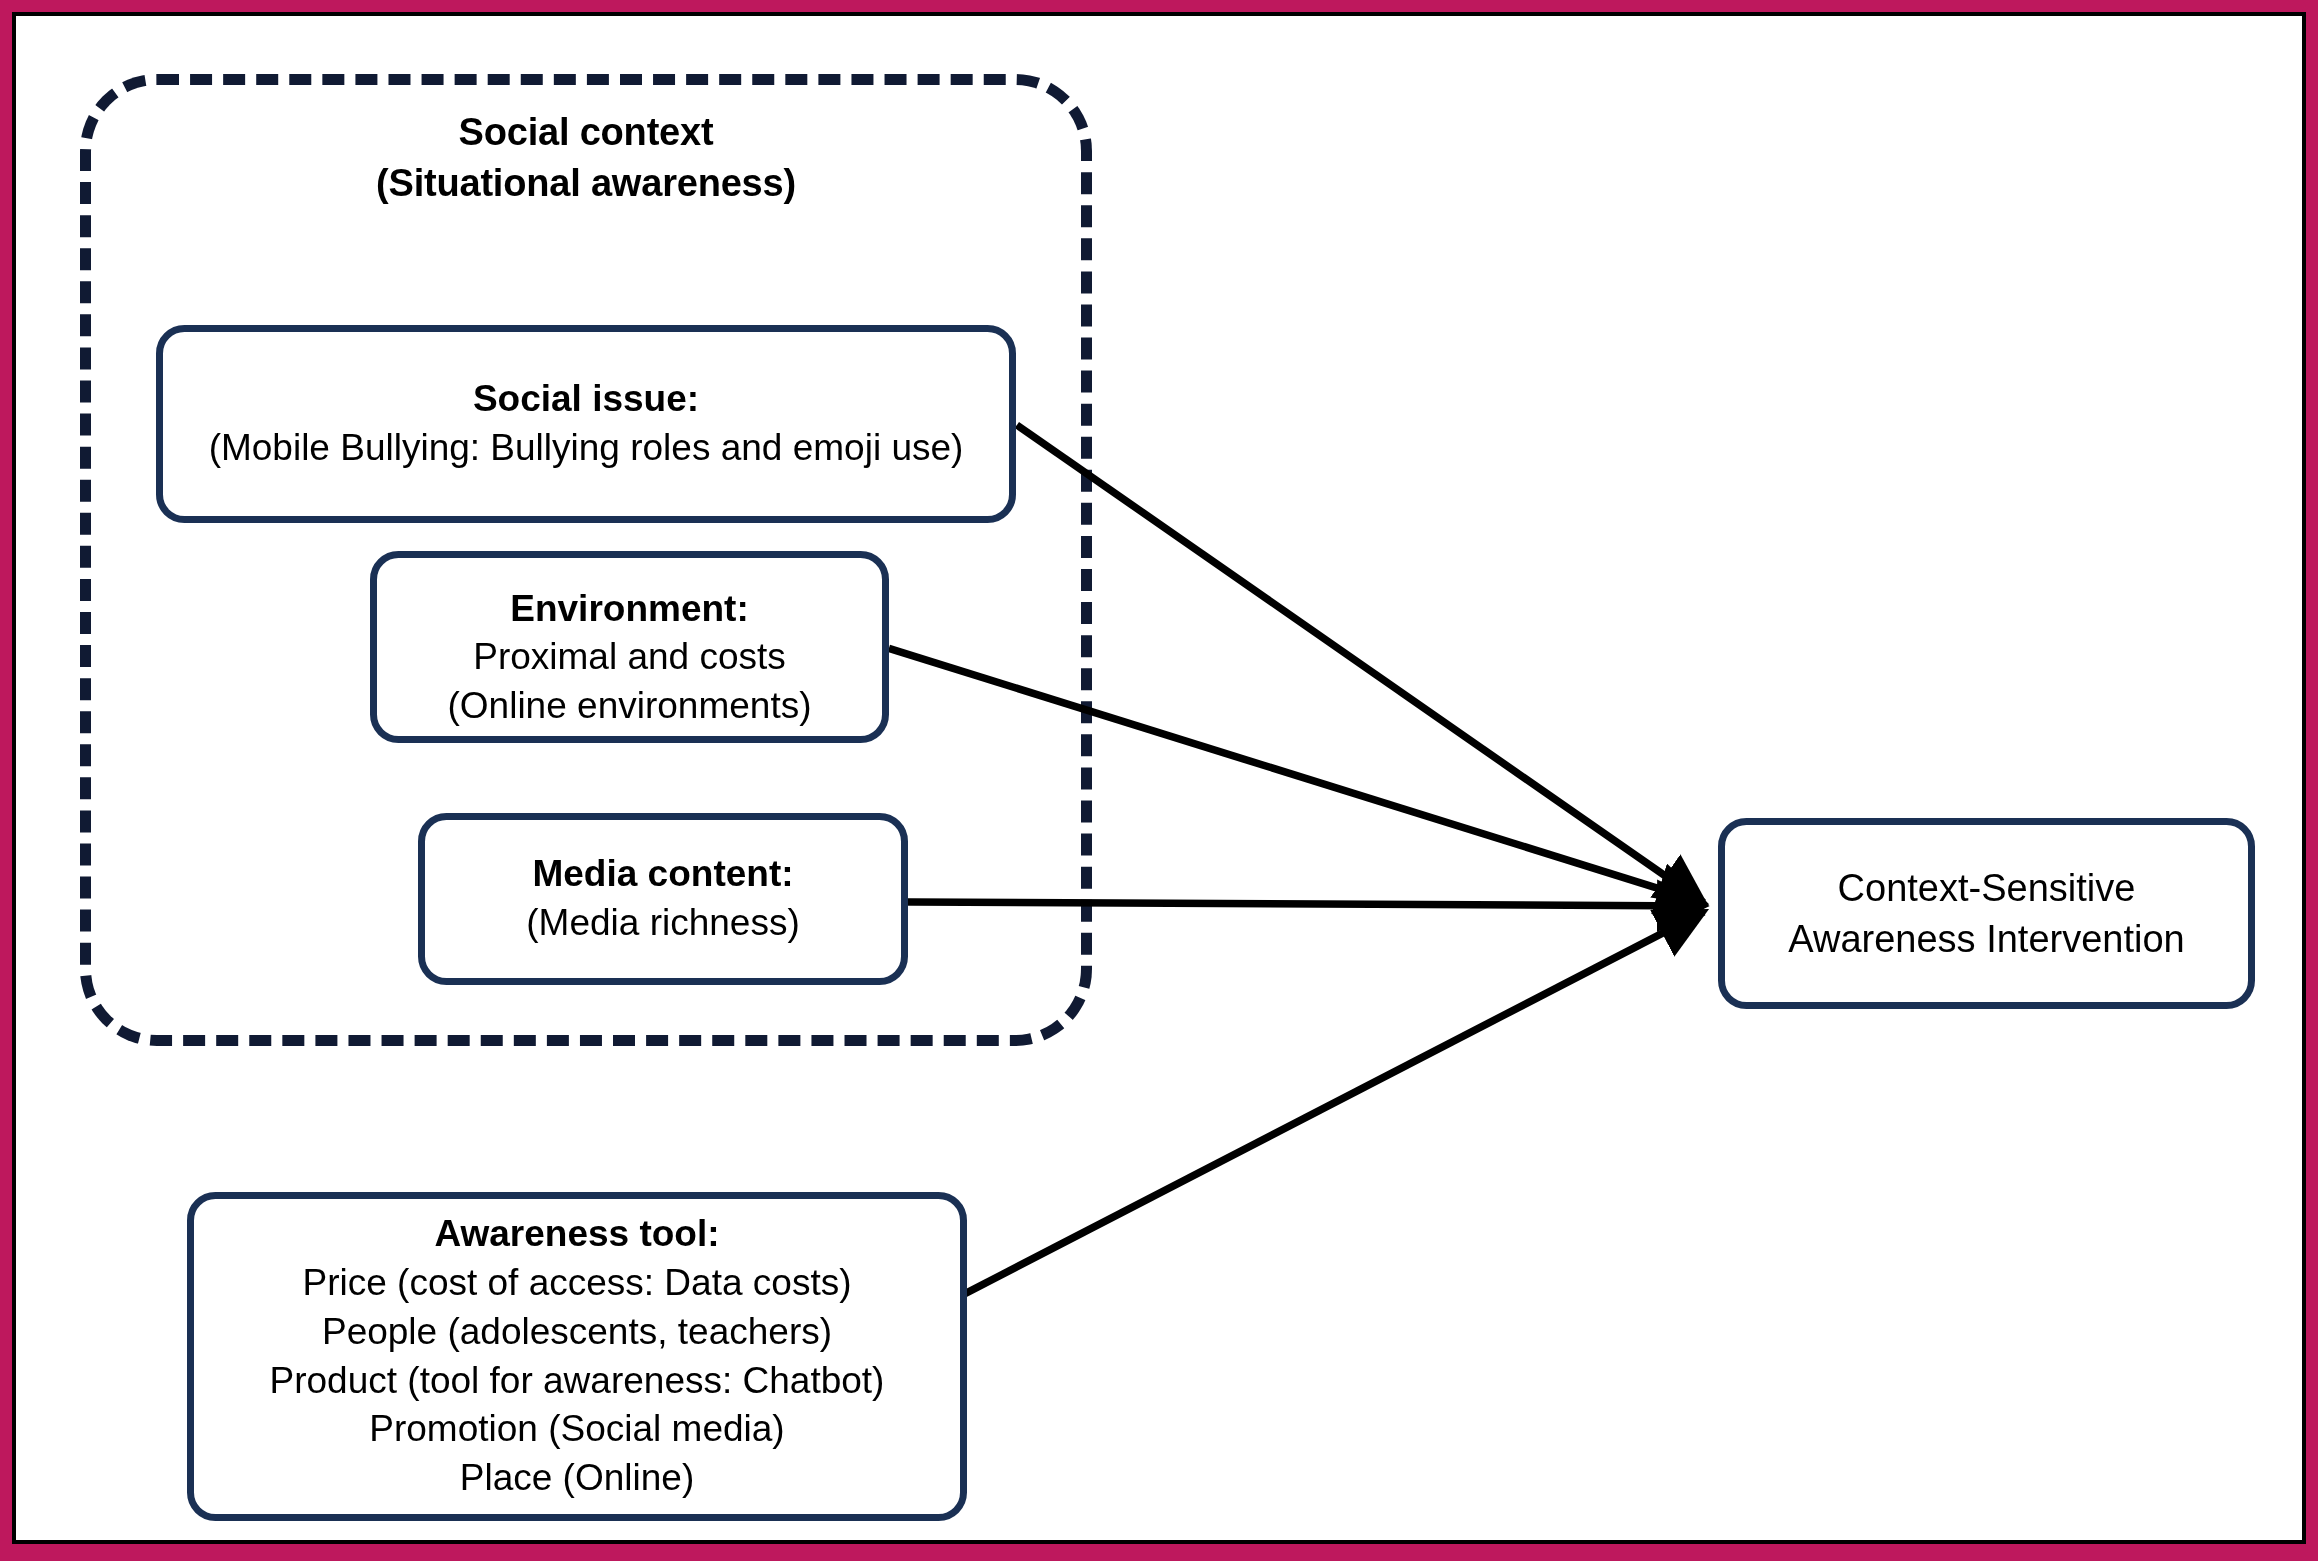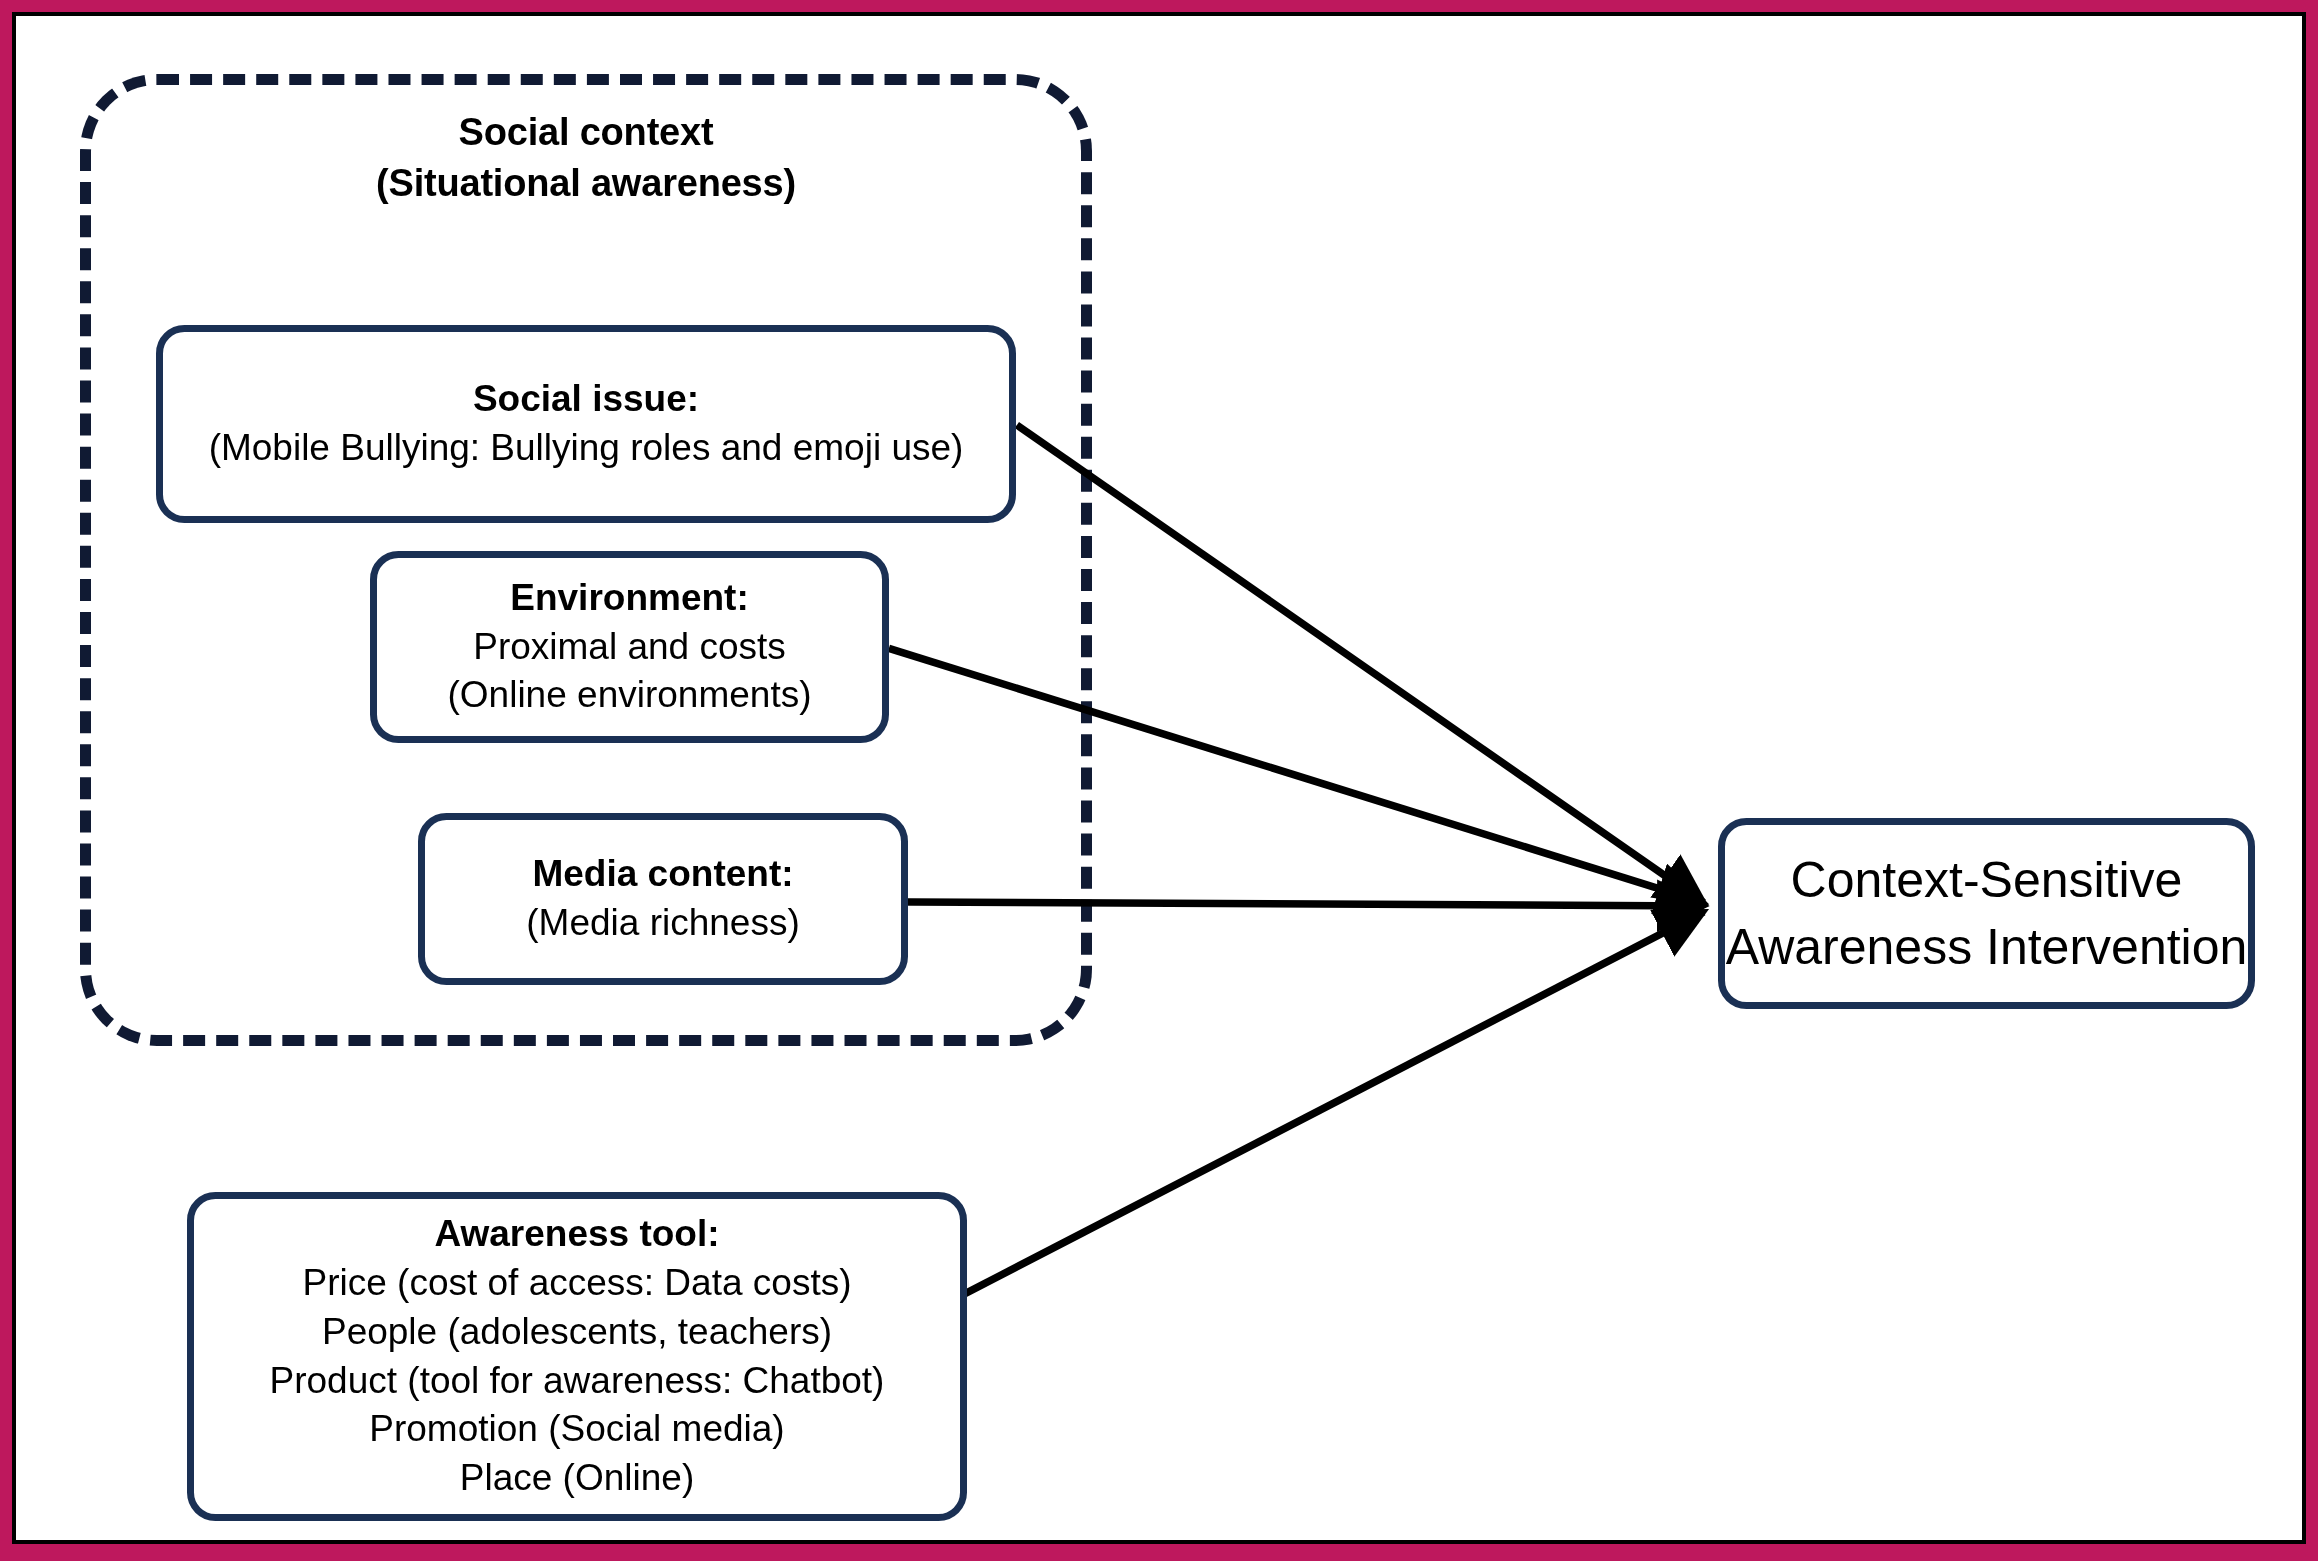--- a/index.html
+++ b/index.html
@@ -70,26 +70,26 @@
   }
   .node .title {
     font-weight: bold;
     white-space: nowrap;
   }
   .node .line {
     font-weight: normal;
     white-space: nowrap;
   }
   #node-social-issue  { left: 156px;  top: 325px;  width: 860px; height: 198px; }
-  #node-environment   { left: 370px;  top: 551px;  width: 519px;  height: 192px; }
+  #node-environment   { left: 370px;  top: 551px;  width: 519px;  height: 192px; justify-content: flex-end; }
   #node-media-content { left: 370px;  top: 813px;  width: 490px;  height: 172px; margin-left: 48px; }
   #node-awareness-tool{ left: 187px;  top: 1192px; width: 780px;  height: 329px; }
   #node-intervention  { left: 1718px; top: 818px;  width: 537px;  height: 191px; }
 
-  #node-intervention { font-size: 50px; line-height: 1.34; }
+  #node-intervention { font-size: 38px; line-height: 1.34; }
 
   
   #arrows-layer {
     position: absolute;
     left: 0; top: 0;
     width: 2319px;
     height: 1561px;
     pointer-events: none;
   }
 </style>

